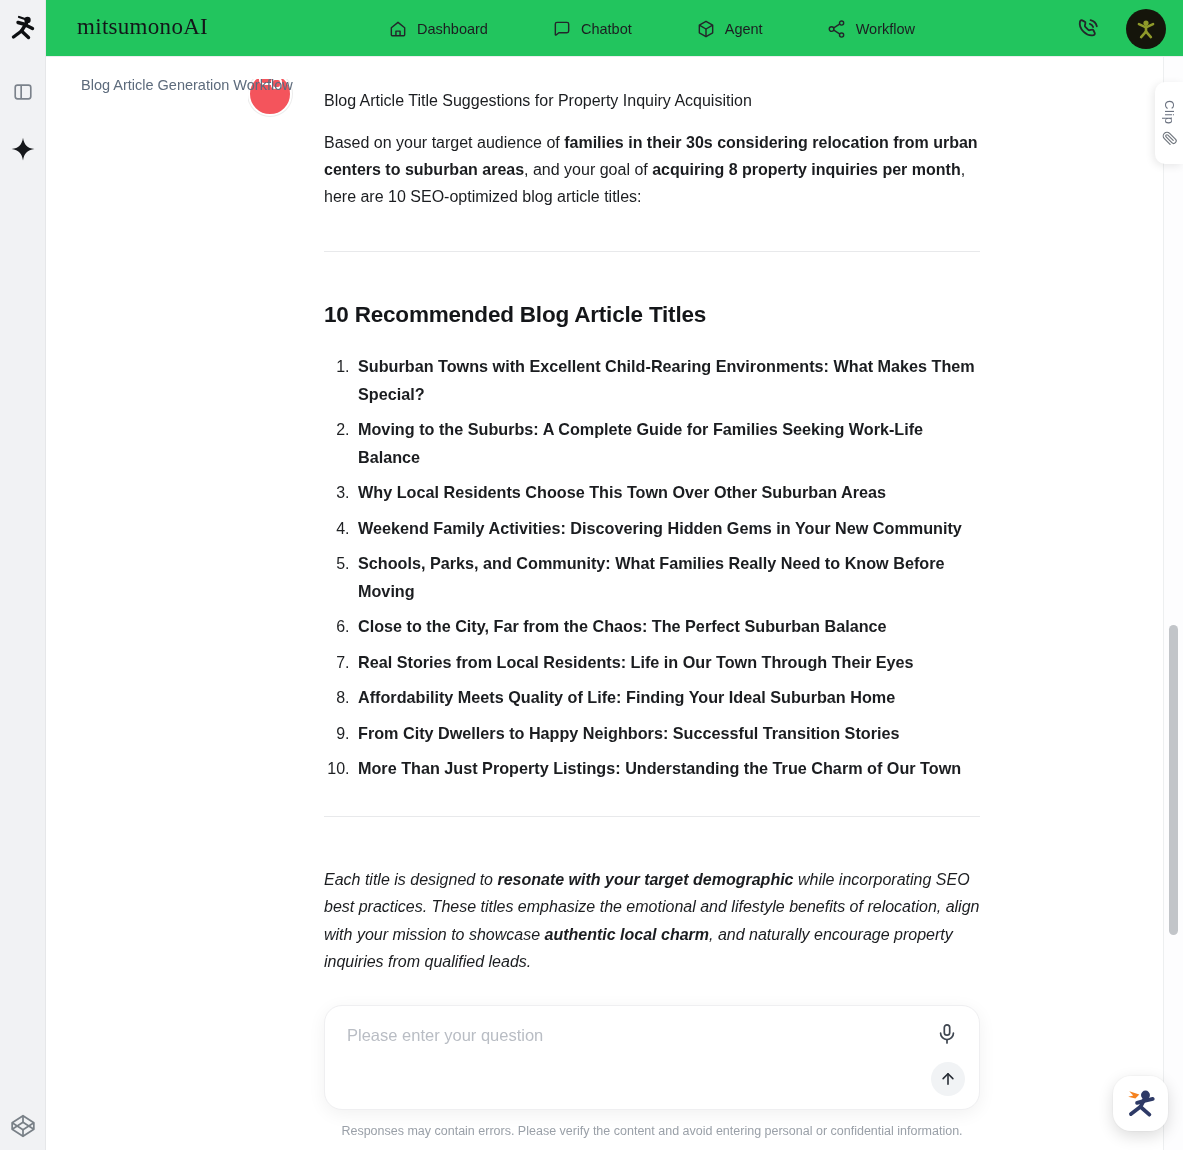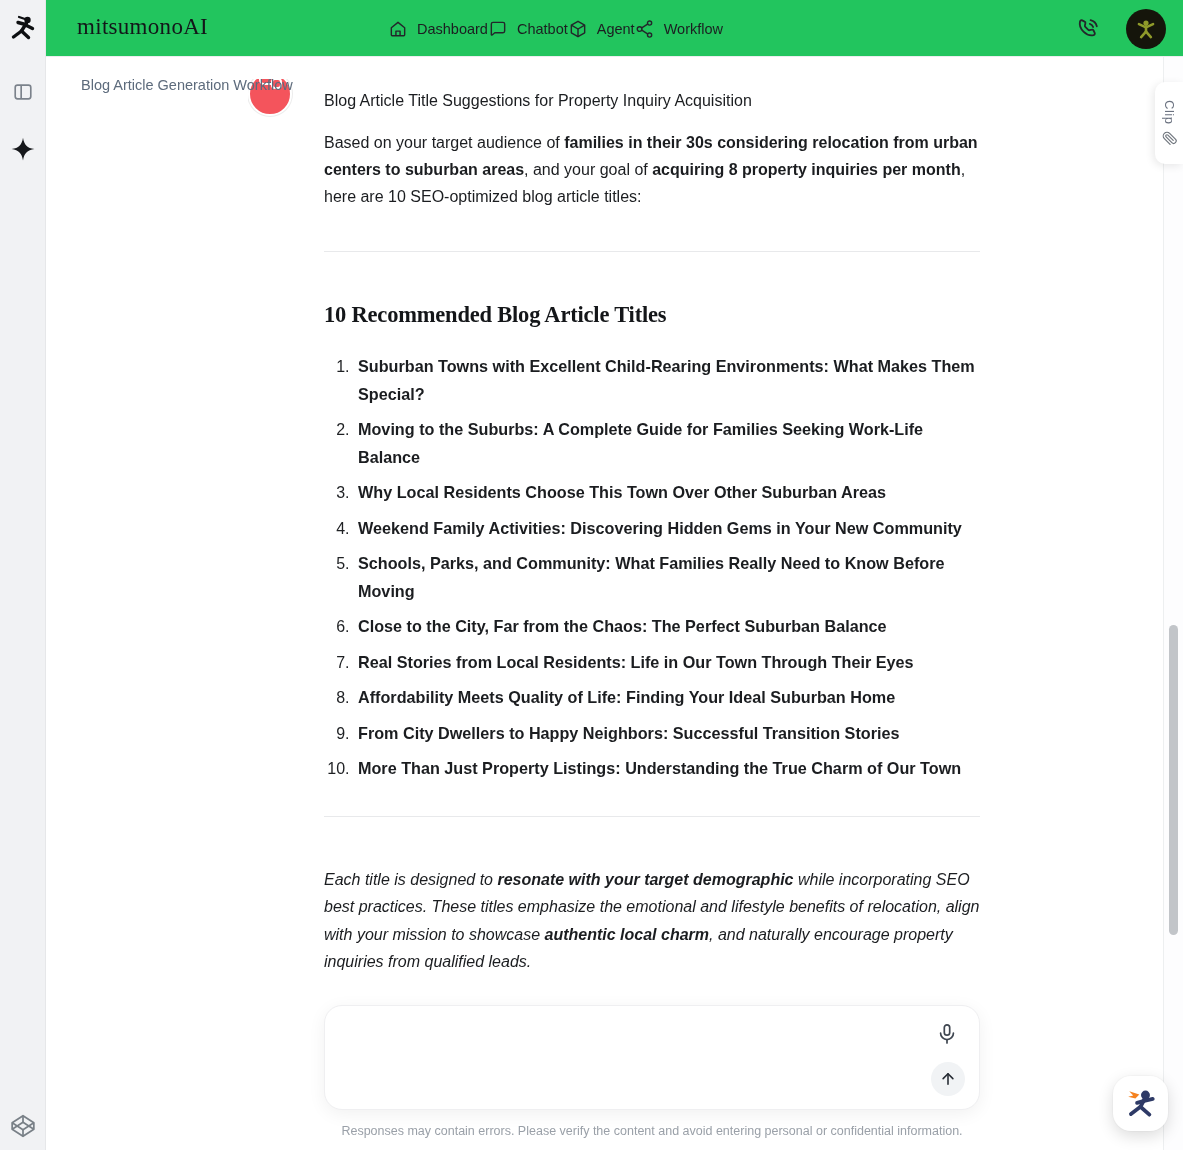--- a/index.html
+++ b/index.html
@@ -25,21 +25,21 @@
   
   .header {
     position:absolute; left:46px; top:0; right:0; height:57px;
     background:#22c55e; border-bottom:1px solid #ebedef; z-index:30;
   }
   .wordmark {
     position:absolute; left:31px; top:14px;
     font-family:"Liberation Serif","DejaVu Serif",serif;
     font-size:23px; color:#131619; letter-spacing:.3px;
   }
-  .nav { position:absolute; left:342px; top:0; height:57px; display:flex; align-items:center; }
+  .nav { position:absolute; left:342px; top:0; height:57px; display:flex; align-items:center; gap:64px; }
   .nav-item { display:flex; align-items:center; gap:9px; font-size:14.5px; color:#1c1e21; cursor:pointer; white-space:nowrap; }
   .nav-item .ic { color:#23262a; }
   .hdr-right { position:absolute; right:17px; top:0; height:57px; display:flex; align-items:center; gap:26px; }
   .phone-btn { color:#23262a; cursor:pointer; }
   .user-avatar {
     width:40px; height:40px; border-radius:50%; background:#15150b;
     display:flex; align-items:center; justify-content:center; cursor:pointer; overflow:hidden;
   }
 
   
@@ -59,21 +59,21 @@
   .bot-glyph-a { position:absolute; left:9px;  top:-3px; width:21px; height:14px; border:2.5px solid #fff; border-radius:5px; }
   .bot-glyph-b { position:absolute; left:21px; top:4px;  width:11px; height:11px; border:2.5px solid #fff; border-radius:4px; background:#f4545c; }
 
   .msg-body { margin-left:76px; width:656px; font-size:16px; color:#1b1d20; }
   .msg-title { margin-top:18px; line-height:22px; }
   .para { margin-top:17px; line-height:27px; }
   .b { font-weight:700; }
   .rule { border:0; border-top:1px solid #e8e9eb; }
   .rule-1 { margin-top:41px; }
   .rule-2 { margin-top:33px; }
-  .list-heading { margin-top:47px; font-size:22.5px; font-weight:700; line-height:32px; color:#141619; letter-spacing:-.2px;font-family:Liberation Serif, serif; }
+  .list-heading { margin-top:47px; font-size:22.5px; font-weight:700; line-height:32px; color:#141619; letter-spacing:-.2px; }
   ol.titles { margin-top:22px; padding-left:30px; list-style:decimal outside; }
   ol.titles li { font-weight:700; line-height:27.5px; margin-bottom:8px; padding-left:4px; font-size:16.2px; }
   ol.titles li::marker { font-weight:400; color:#1e2023; font-size:16px; }
   .outro { margin-top:49px; line-height:27.5px;font-style:italic; }
 
   
   .composer {
     position:absolute; left:324px; top:1005px; width:656px; height:105px;
     background:#fff; border:1px solid #efeff1; border-radius:18px;
     box-shadow:0 4px 18px rgba(0,0,0,.06); z-index:20;
@@ -250,20 +250,21 @@
         <li>Affordability Meets Quality of Life: Finding Your Ideal Suburban Home</li>
         <li>From City Dwellers to Happy Neighbors: Successful Transition Stories</li>
         <li>More Than Just Property Listings: Understanding the True Charm of Our Town</li>
       </ol>
     <hr class="rule rule-2">
     <p class="outro"><span>Each title is designed to </span><span class="b">resonate with your target demographic</span><span> while incorporating SEO best practices. These titles emphasize the emotional and lifestyle benefits of relocation, align with your mission to showcase </span><span class="b">authentic local charm</span><span>, and naturally encourage property inquiries from qualified leads.</span></p>
   </div>
 </div>
 
 <div class="composer">
+  <textarea placeholder="Please enter your question" style=""></textarea>
   <div class="mic-btn">
     <svg width="24" height="24" viewBox="0 0 24 24" fill="none" stroke="currentColor" stroke-width="1.7" stroke-linecap="round">
       <rect x="9.3" y="2.8" width="5.4" height="10.4" rx="2.7"></rect>
       <path d="M5.6 11.2 a6.4 6.4 0 0 0 12.8 0"></path>
       <line x1="12" y1="17.8" x2="12" y2="21"></line>
     </svg>
   </div>
   <button class="send-btn">
     <svg width="18" height="18" viewBox="0 0 24 24" fill="none" stroke="currentColor" stroke-width="2.1" stroke-linecap="round" stroke-linejoin="round">
       <path d="M12 19 V5"></path>

